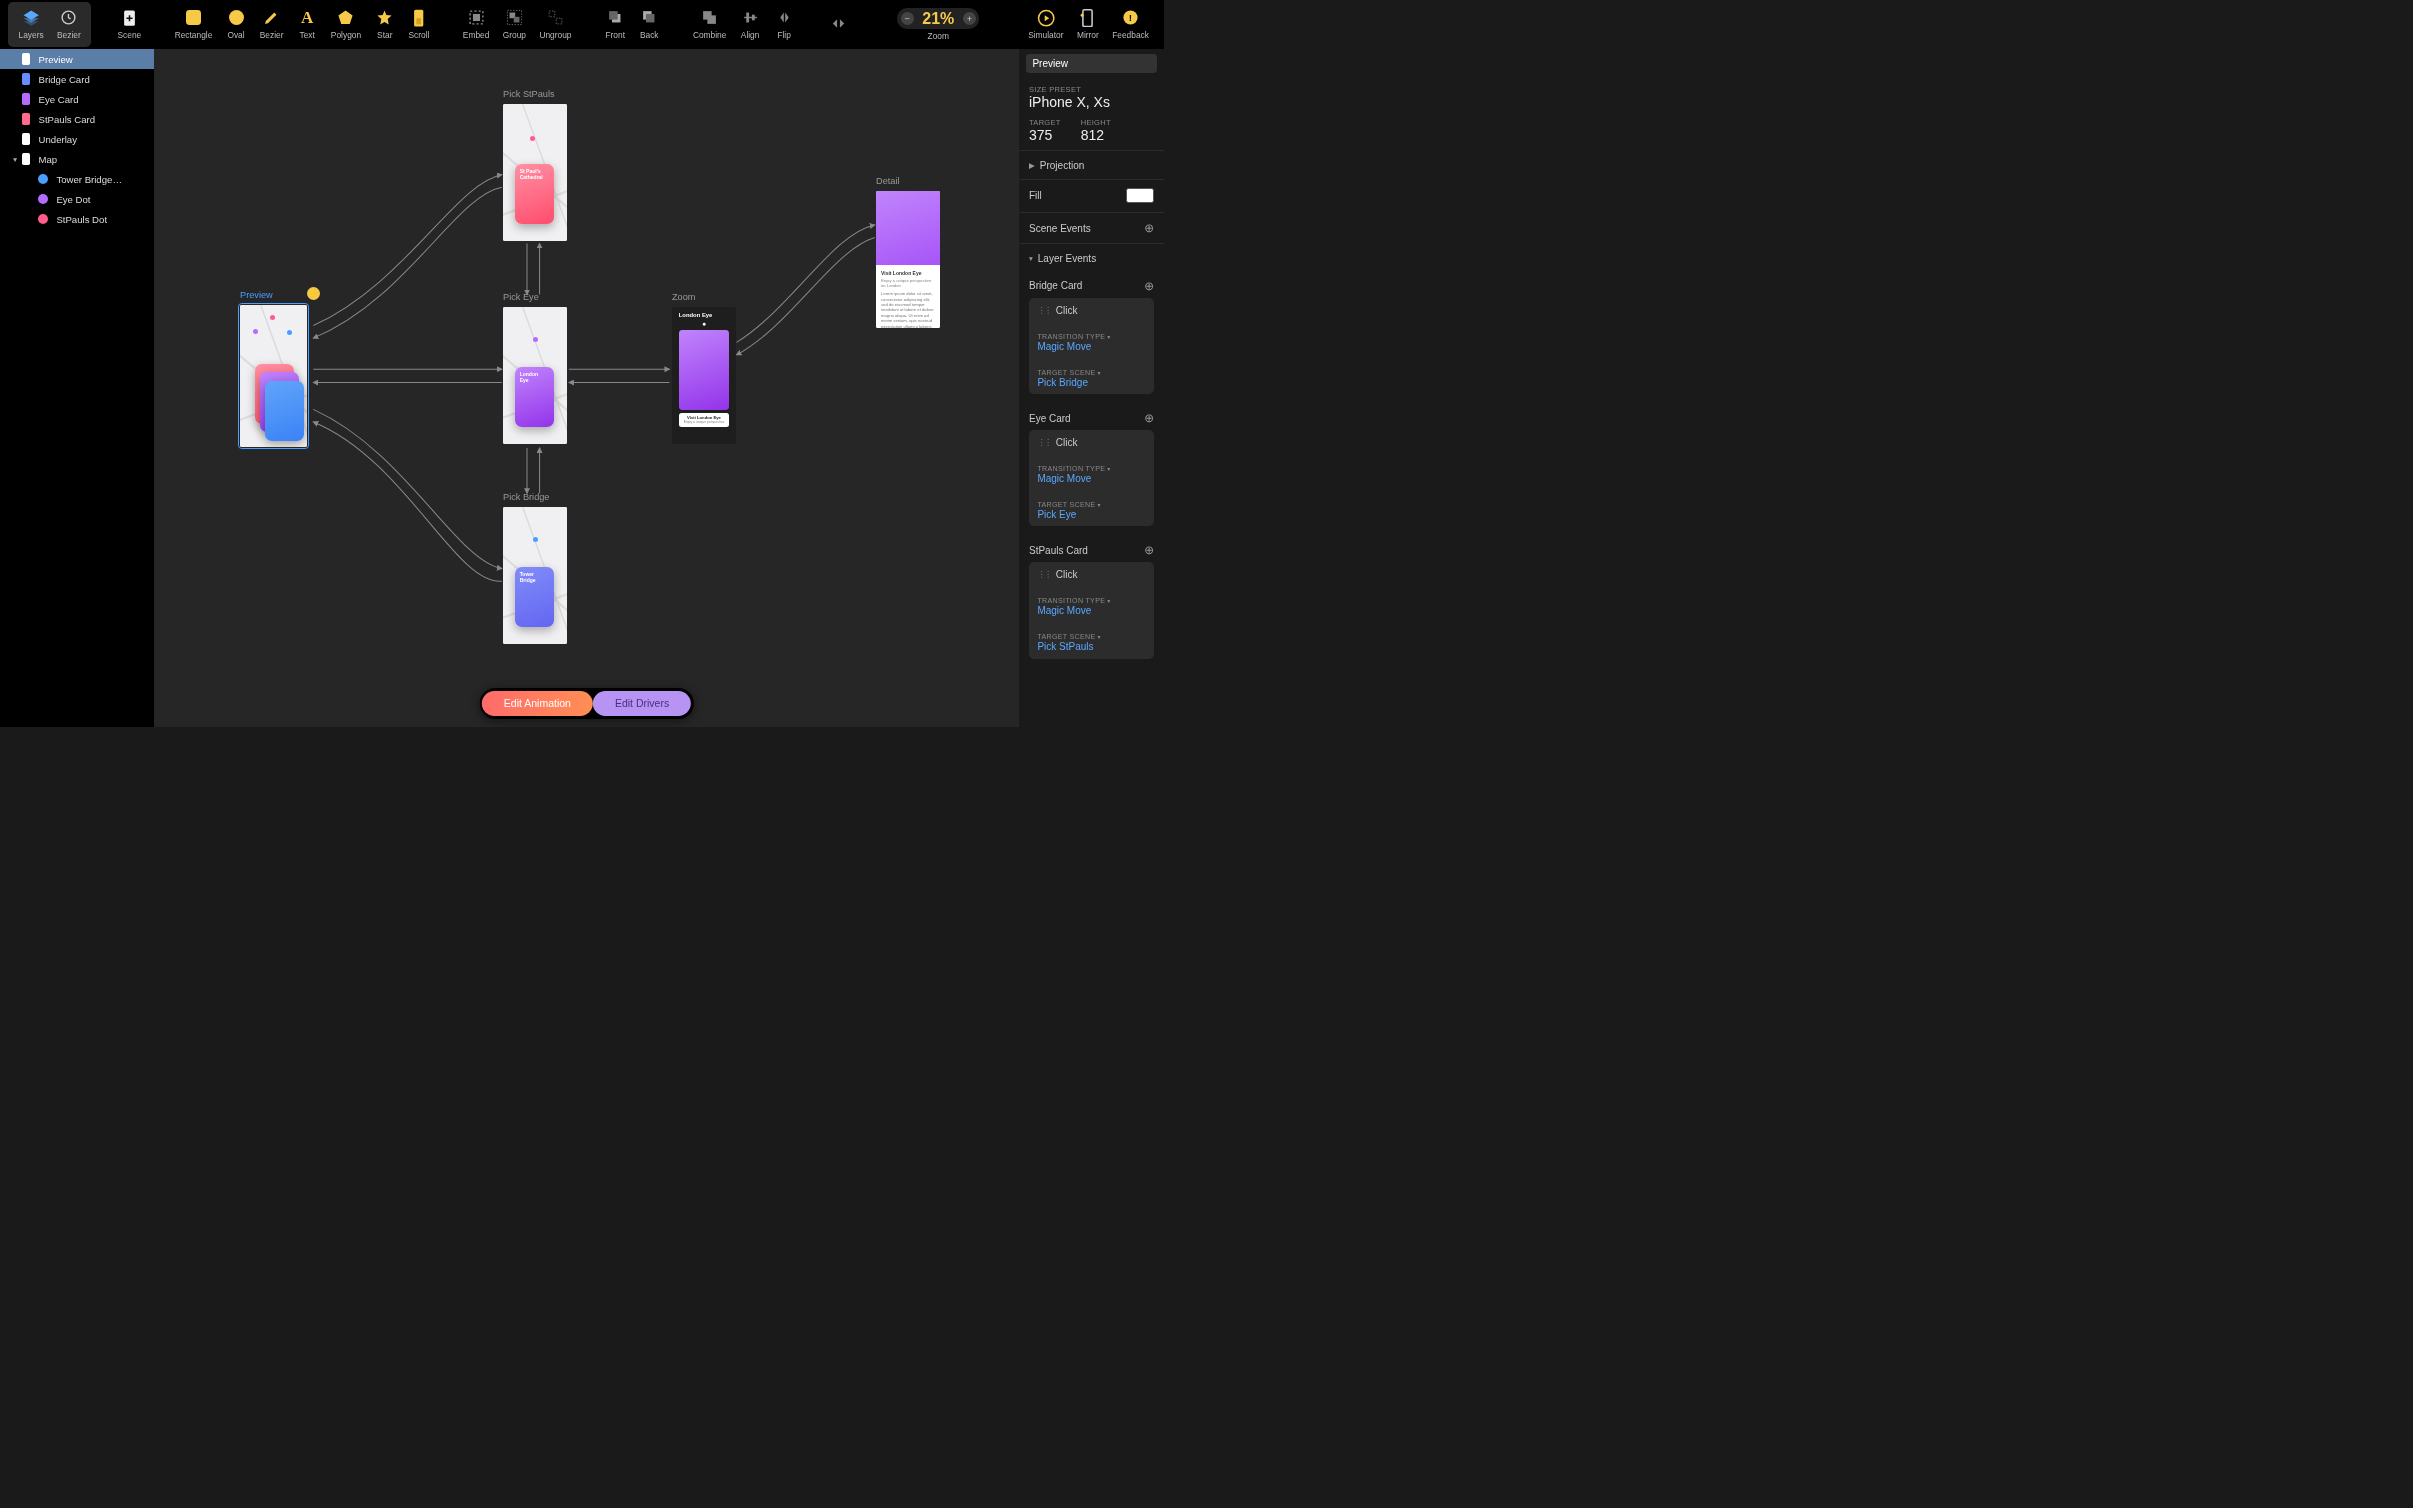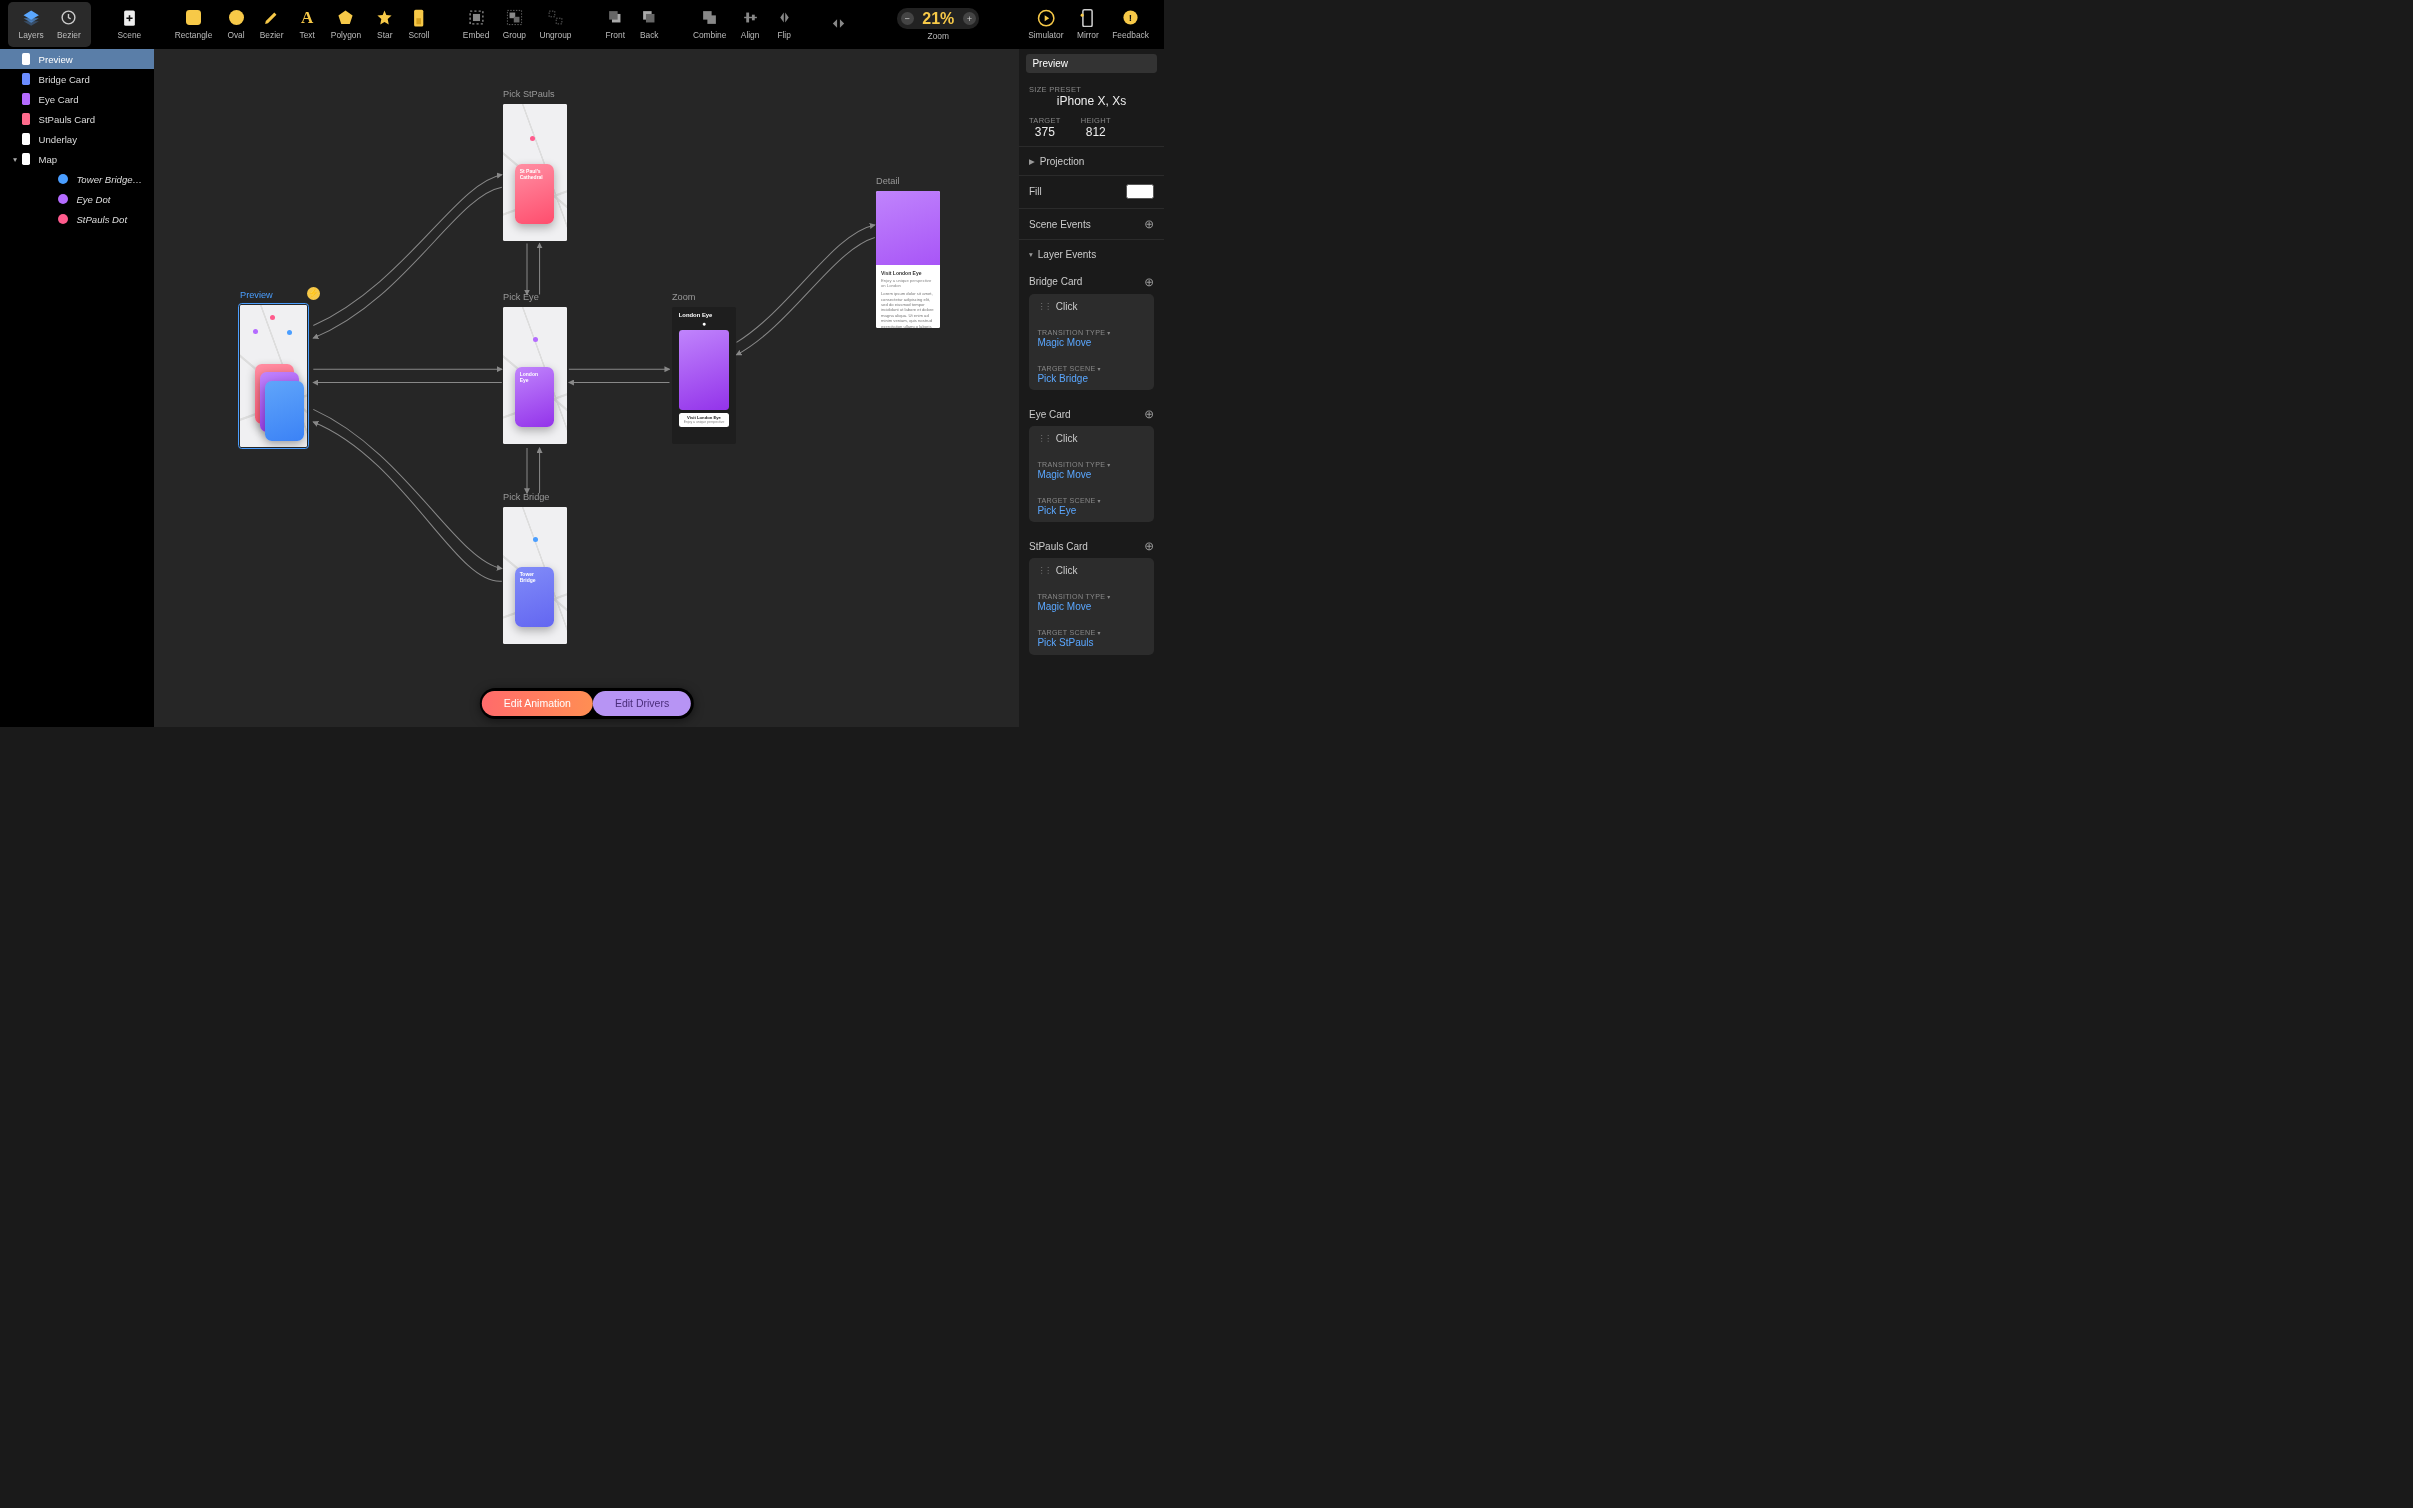--- a/index.html
+++ b/index.html
@@ -21,21 +21,21 @@
 .zoom-ctrl .zval { color: #f7c948; font-weight: 600; font-size: 16px; padding: 0 3.4px; }
 .spacer { flex: 1; }
 .tool-sep { width: 20px; }
 
 
 .sidebar-left { position: absolute; top: 49px; left: 0; width: 154px; bottom: 0; background: #000; overflow: auto; }
 .layer-item { display: flex; align-items: center; height: 20px; font-size: 9.6px; color: #ddd; padding-left: 11.7px; cursor: pointer; }
 .layer-item.selected { background: #5a7ea8; color: #fff; }
 .layer-item .swatch { width: 8.4px; height: 11.7px; border-radius: 1.7px; margin-right: 8.4px; flex-shrink: 0; }
 .layer-item .caret { width: 8.4px; margin-right: 1.7px; font-size: 6.7px; color: #aaa; }
-.layer-item.child { padding-left: 58px; font-style: italic; }
+.layer-item.child { padding-left: 38px; }
 .layer-item .dot { width: 10px; height: 10px; border-radius: 50%; margin-right: 8.4px; }
 
 
 .canvas { position: absolute; top: 49px; left: 154px; right: 145px; bottom: 0; background: #262626; overflow: hidden; }
 .artboard { position: absolute; }
 .ab-label { position: absolute; top: -15px; left: 0; font-size: 9.2px; color: #999; white-space: nowrap; }
 .ab-label.sel { color: #4a9eff; font-weight: 500; }
 .ab-frame { background: #eee; border-radius: 1.7px; position: relative; overflow: hidden; }
 .ab-frame.sel { outline: 1.7px solid #4a9eff; outline-offset: 1.7px; }
 .map-bg { position: absolute; inset: 0; background: #f0f0f2; }
@@ -52,21 +52,21 @@
 
 svg.wires { position: absolute; inset: 0; width: 100%; height: 100%; pointer-events: none; }
 svg.wires path { stroke: #888; stroke-width: 1.2; fill: none; }
 svg.wires marker path { fill: #888; stroke: none; }
 
 
 .sidebar-right { position: absolute; top: 49px; right: 0; width: 145px; bottom: 0; background: #1a1a1a; font-size: 9.2px; color: #ccc; overflow: auto; }
 .rp-title { margin: 5px 6.7px; background: #333; border-radius: 3.4px; padding: 4.2px 6.7px; font-size: 10px; color: #fff; }
 .rp-sec { padding: 6.7px 10px; border-bottom: 0.8px solid #2b2b2b; }
 .rp-label { font-size: 7.5px; color: #888; letter-spacing: 0.3px; }
-.rp-val { font-size: 12px; color: #eee; font-weight: 500; text-align: center; }
+.rp-val { font-size: 14px; color: #eee; font-weight: 500; }
 .rp-row2 { display: flex; gap: 20px; margin-top: 8.4px; }
 .rp-head { display: flex; align-items: center; justify-content: space-between; padding: 8.4px 10px; font-size: 10px; font-weight: 500; border-bottom: 0.8px solid #2b2b2b; cursor: pointer; }
 .rp-head .chev { font-size: 7.5px; color: #999; margin-right: 5px; }
 .fill-swatch { width: 28.5px; height: 15px; background: #fff; border-radius: 2.5px; border: 0.8px solid #555; }
 .evt-group { padding: 6.7px 10px 3.4px; }
 .evt-group-head { display: flex; justify-content: space-between; align-items: center; font-size: 10px; font-weight: 500; margin-bottom: 5px; }
 .evt-add { color: #999; font-size: 11.7px; cursor: pointer; }
 .evt-card { background: #2c2c2c; border-radius: 5px; padding: 6.7px 8.4px; margin-bottom: 6.7px; }
 .evt-trigger { display: flex; align-items: center; gap: 5px; font-size: 10px; margin-bottom: 5px; }
 .evt-trigger .drag { color: #777; font-size: 8.4px; letter-spacing: -1.7px; }

